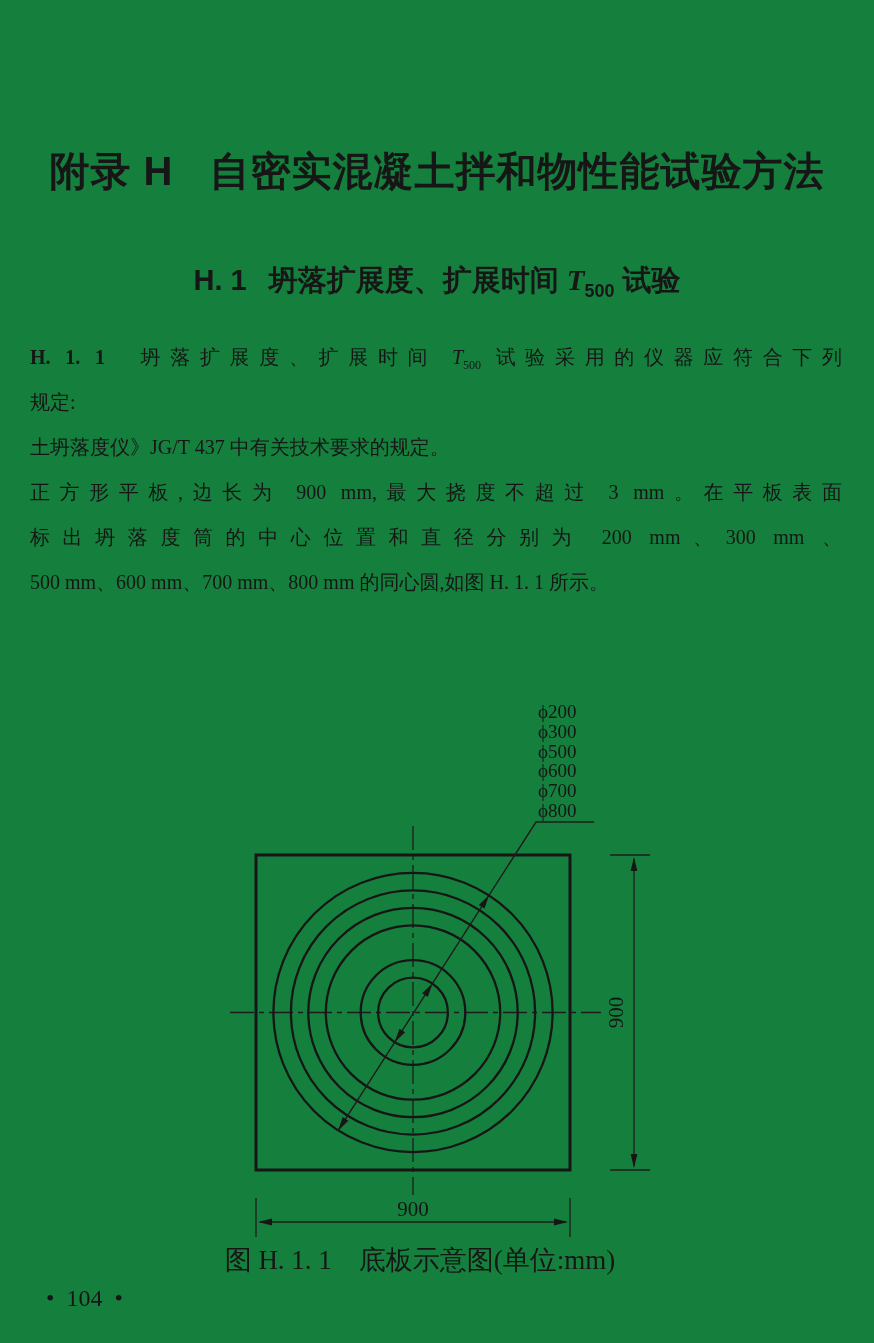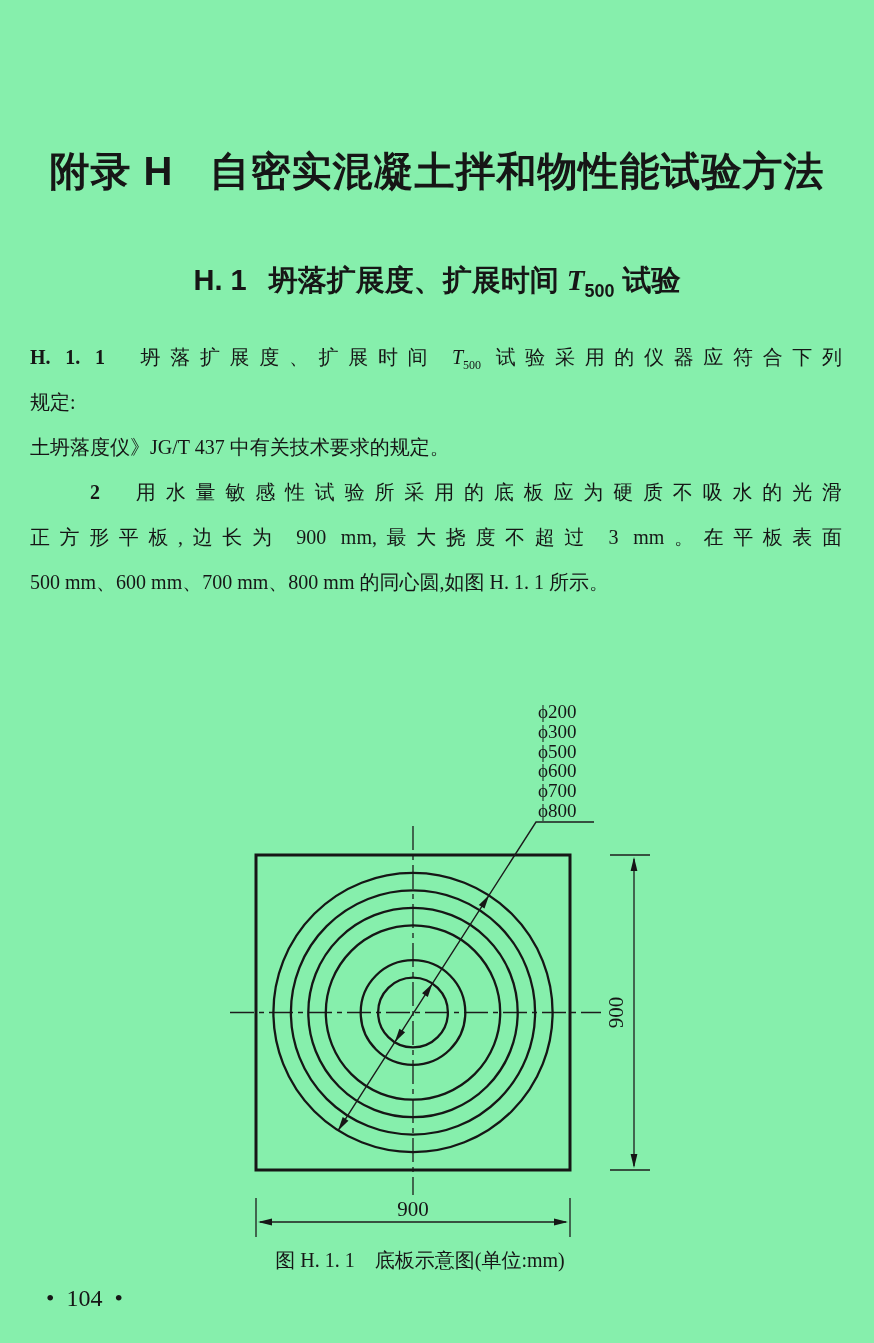--- a/index.html
+++ b/index.html
@@ -1,18 +1,18 @@
 <!DOCTYPE html>
 <html><head>
 <meta charset="utf-8">
 <style>
   html,body{margin:0;padding:0;background:#e8e8e8;}
   .page{
     position:relative;width:874px;height:1343px;margin:0 auto;
-    background:#86efac;color:#161616;overflow:hidden;
+    background:#15803d;color:#161616;overflow:hidden;
     font-family:"Liberation Serif",serif;
   }
   .title{
     position:absolute;top:146px;left:0;width:874px;text-align:center;
     font-family:"Liberation Sans",sans-serif;font-weight:bold;
     font-size:40px;line-height:50px;letter-spacing:1px;white-space:nowrap;
   }
   .title .gap{margin-left:36px;}
   .heading{
     position:absolute;top:261px;left:0;width:874px;text-align:center;
@@ -34,42 +34,42 @@
   }
   .bline b{font-weight:bold;}
   .bline .numgap{display:inline-block;width:26px;}
   .bline .indent{display:inline-block;width:60px;}
   .bline i{font-family:"Liberation Serif",serif;}
   .bline sub{font-size:0.6em;}
   .figure-svg{position:absolute;left:220px;top:690px;}
   .figure-svg text{font-family:"Liberation Serif",serif;fill:#161616;}
   .caption{
     position:absolute;top:1243px;left:30px;width:780px;text-align:center;
-    font-size:20px;line-height:34px;white-space:nowrap;
+    font-size:27px;line-height:34px;white-space:nowrap;
   }
   .footer{
     position:absolute;top:1281px;left:46px;
     font-size:24px;line-height:34px;word-spacing:6px;white-space:nowrap;
   }
 </style>
 </head>
 <body>
 
 <div class="page">
 
   <div class="title"><span>附录 H</span><span class="gap">自密实混凝土拌和物性能试验方法</span></div>
 
   <div class="heading"><span>H. 1</span><span class="hgap">坍落扩展度、扩展时间 </span><i>T</i><sub>500</sub><span> 试验</span></div>
 
   <div class="bodytext">
     <div class="bline just"><b>H. 1. 1</b><span class="numgap"></span><span>坍落扩展度、扩展时间 </span><i>T</i><sub>500</sub><span> 试验采用的仪器应符合下列</span></div>
     <div class="bline"><span>规定:</span></div>
     <div class="bline"><span>土坍落度仪》JG/T 437 中有关技术要求的规定。</span></div>
-    <div class="bline just"><span class="indent"></span><b>2</b><span class="numgap"></span><span>用水量敏感性试验所采用的底板应为硬质不吸水的光滑</span></div>
     <div class="bline just"><span>正方形平板,边长为 900 mm,最大挠度不超过 3 mm。在平板表面</span></div>
+    <div class="bline just"><span>标出坍落度筒的中心位置和直径分别为 200 mm、300 mm 、</span></div>
     <div class="bline"><span>500 mm、600 mm、700 mm、800 mm 的同心圆,如图 H. 1. 1 所示。</span></div>
   </div>
 
   <svg class="figure-svg" width="460" height="550" viewBox="0 0 460 550">
 
     <path d="M193 136 V 505" fill="none" stroke="#1c1c1c" stroke-width="1.3" stroke-dasharray="24 5 5 5"></path>
     <path d="M10 322.5 H 381" fill="none" stroke="#1c1c1c" stroke-width="1.3" stroke-dasharray="24 5 5 5"></path>
 
     <rect x="36" y="165" width="314" height="315" fill="none" stroke="#161616" stroke-width="3"></rect>
 

